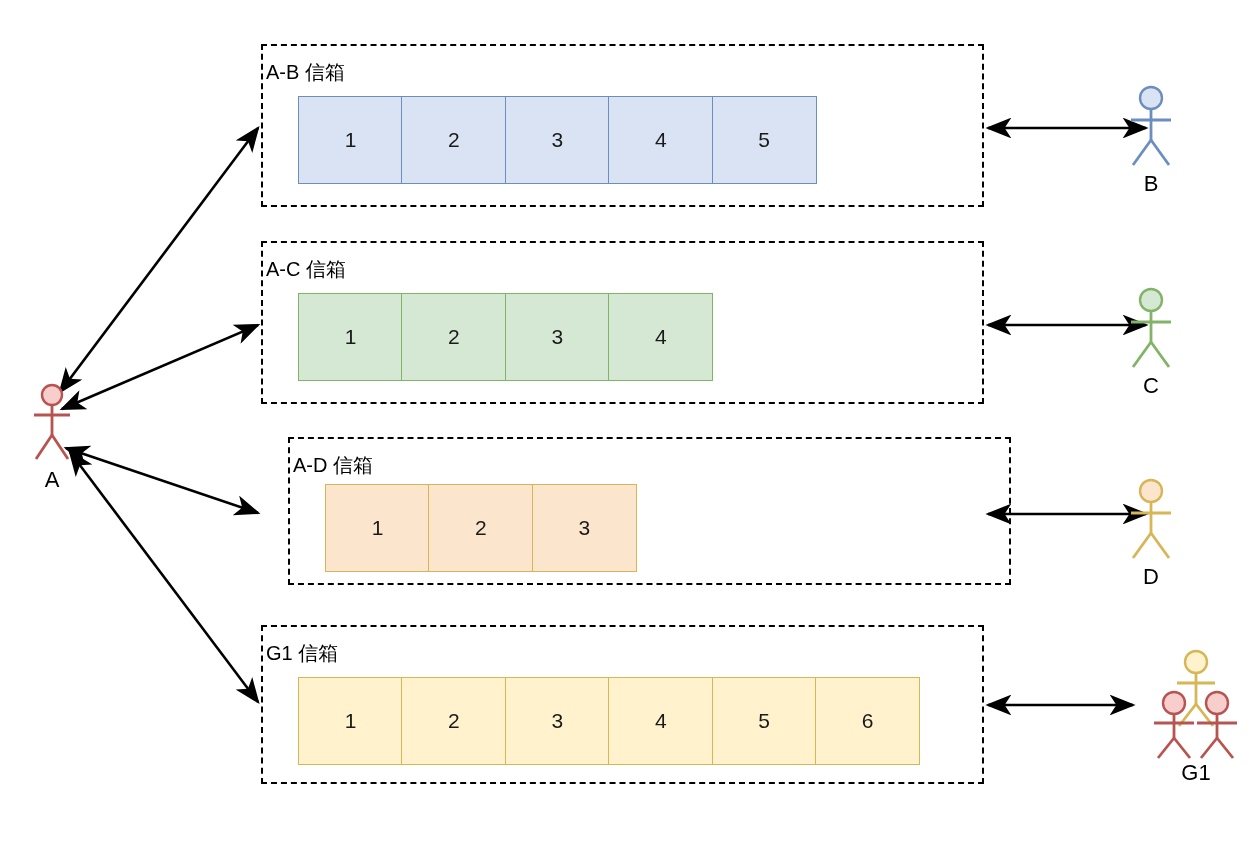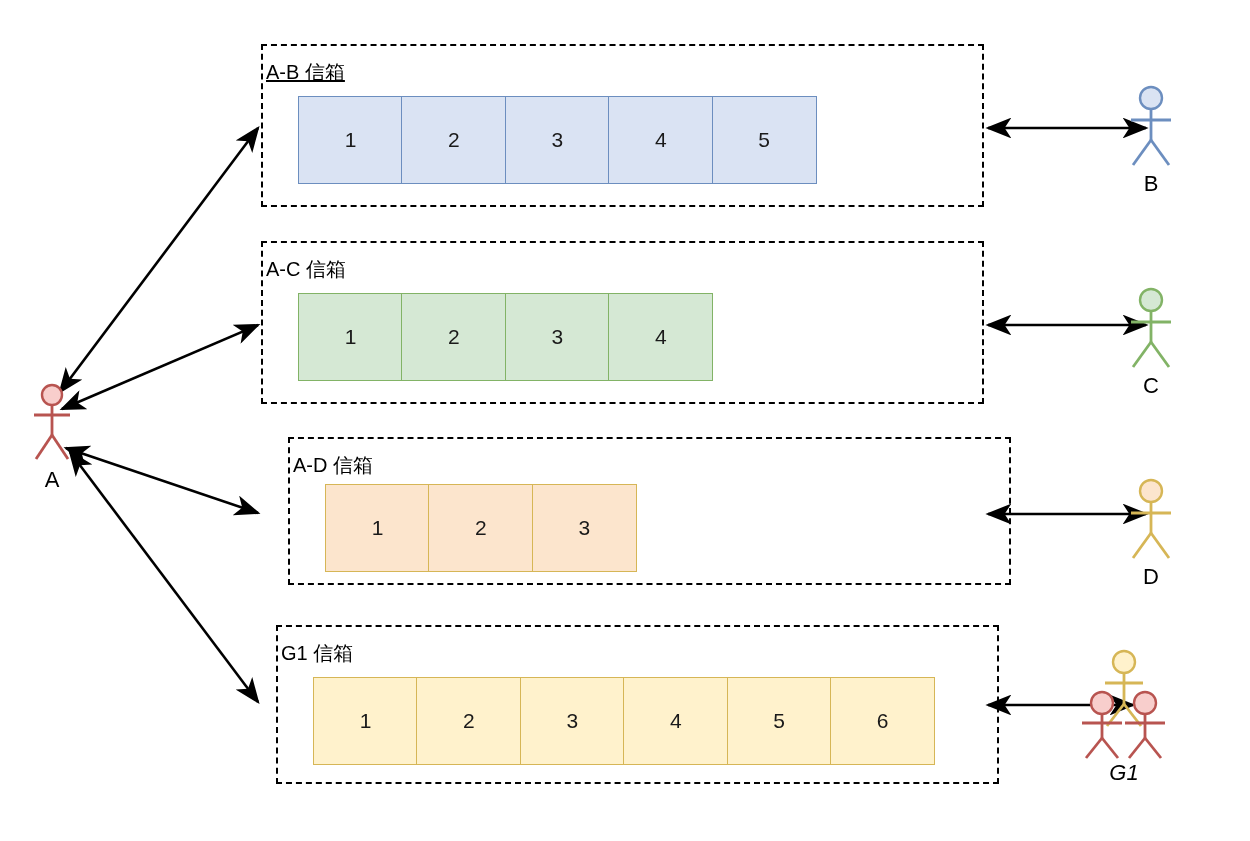--- a/index.html
+++ b/index.html
@@ -76,21 +76,21 @@
       <line x1="24" y1="22" x2="24" y2="52" stroke="#b85450" stroke-width="2.8"></line>
       <line x1="6" y1="32" x2="42" y2="32" stroke="#b85450" stroke-width="2.8"></line>
       <line x1="24" y1="52" x2="8" y2="76" stroke="#b85450" stroke-width="2.8"></line>
       <line x1="24" y1="52" x2="40" y2="76" stroke="#b85450" stroke-width="2.8"></line>
     </svg>
     <div class="actor-label" style="top:84px;">A</div>
   </div>
 
   <div class="mailbox-group" style="left:261px;top:44px;width:723px;height:163px;">
     <div class="mailbox-frame" style="width:723px;height:163px;"></div>
-    <div class="mailbox-title" style="left:5px;top:18px;text-decoration:underline;">A-B 信箱</div>
+    <div class="mailbox-title" style="left:5px;top:18px;">A-B 信箱</div>
     <div class="slot-row" style="left:37px;top:52px;">
       <div class="slot" style="background:#dae3f3;border-color:#6c8ebf;">1</div>
       <div class="slot" style="background:#dae3f3;border-color:#6c8ebf;">2</div>
       <div class="slot" style="background:#dae3f3;border-color:#6c8ebf;">3</div>
       <div class="slot" style="background:#dae3f3;border-color:#6c8ebf;">4</div>
       <div class="slot" style="background:#dae3f3;border-color:#6c8ebf;">5</div>
     </div>
   </div>
 
   <div class="mailbox-group" style="left:261px;top:241px;width:723px;height:163px;text-decoration:underline;">
@@ -107,21 +107,21 @@
   <div class="mailbox-group" style="left:261px;top:437px;width:723px;height:148px;margin-left:27px;">
     <div class="mailbox-frame" style="width:723px;height:148px;"></div>
     <div class="mailbox-title" style="left:5px;top:18px;">A-D 信箱</div>
     <div class="slot-row" style="left:37px;top:47px;">
       <div class="slot" style="background:#fce5cd;border-color:#d6b656;">1</div>
       <div class="slot" style="background:#fce5cd;border-color:#d6b656;">2</div>
       <div class="slot" style="background:#fce5cd;border-color:#d6b656;">3</div>
     </div>
   </div>
 
-  <div class="mailbox-group" style="left:276px;top:625px;width:723px;height:159px;">
+  <div class="mailbox-group" style="left:261px;top:625px;width:723px;height:159px;">
     <div class="mailbox-frame" style="width:723px;height:159px;"></div>
     <div class="mailbox-title" style="left:5px;top:18px;">G1 信箱</div>
     <div class="slot-row" style="left:37px;top:52px;">
       <div class="slot" style="background:#fff2cc;border-color:#d6b656;">1</div>
       <div class="slot" style="background:#fff2cc;border-color:#d6b656;">2</div>
       <div class="slot" style="background:#fff2cc;border-color:#d6b656;">3</div>
       <div class="slot" style="background:#fff2cc;border-color:#d6b656;">4</div>
       <div class="slot" style="background:#fff2cc;border-color:#d6b656;">5</div>
       <div class="slot" style="background:#fff2cc;border-color:#d6b656;">6</div>
     </div>
@@ -153,21 +153,21 @@
     <svg width="58" height="86" viewBox="0 0 58 86" xmlns="http://www.w3.org/2000/svg">
       <circle cx="29" cy="13" r="11" fill="#fce5cd" stroke="#d6b656" stroke-width="2.4"></circle>
       <line x1="29" y1="24" x2="29" y2="55" stroke="#d6b656" stroke-width="2.8"></line>
       <line x1="9" y1="35" x2="49" y2="35" stroke="#d6b656" stroke-width="2.8"></line>
       <line x1="29" y1="55" x2="11" y2="80" stroke="#d6b656" stroke-width="2.8"></line>
       <line x1="29" y1="55" x2="47" y2="80" stroke="#d6b656" stroke-width="2.8"></line>
     </svg>
     <div class="actor-label" style="top:86px;">D</div>
   </div>
 
-  <div class="actor" style="left:1072px;top:648px;width:104px;height:140px;font-style:italic;">
+  <div class="actor" style="left:1144px;top:648px;width:104px;height:140px;">
     <svg width="104" height="112" viewBox="0 0 104 112" xmlns="http://www.w3.org/2000/svg">
 
       <g>
         <circle cx="52" cy="14" r="11" fill="#fff2cc" stroke="#d6b656" stroke-width="2.4"></circle>
         <line x1="52" y1="25" x2="52" y2="56" stroke="#d6b656" stroke-width="2.8"></line>
         <line x1="33" y1="35" x2="71" y2="35" stroke="#d6b656" stroke-width="2.8"></line>
         <line x1="52" y1="56" x2="35" y2="78" stroke="#d6b656" stroke-width="2.8"></line>
         <line x1="52" y1="56" x2="69" y2="78" stroke="#d6b656" stroke-width="2.8"></line>
       </g>
 

